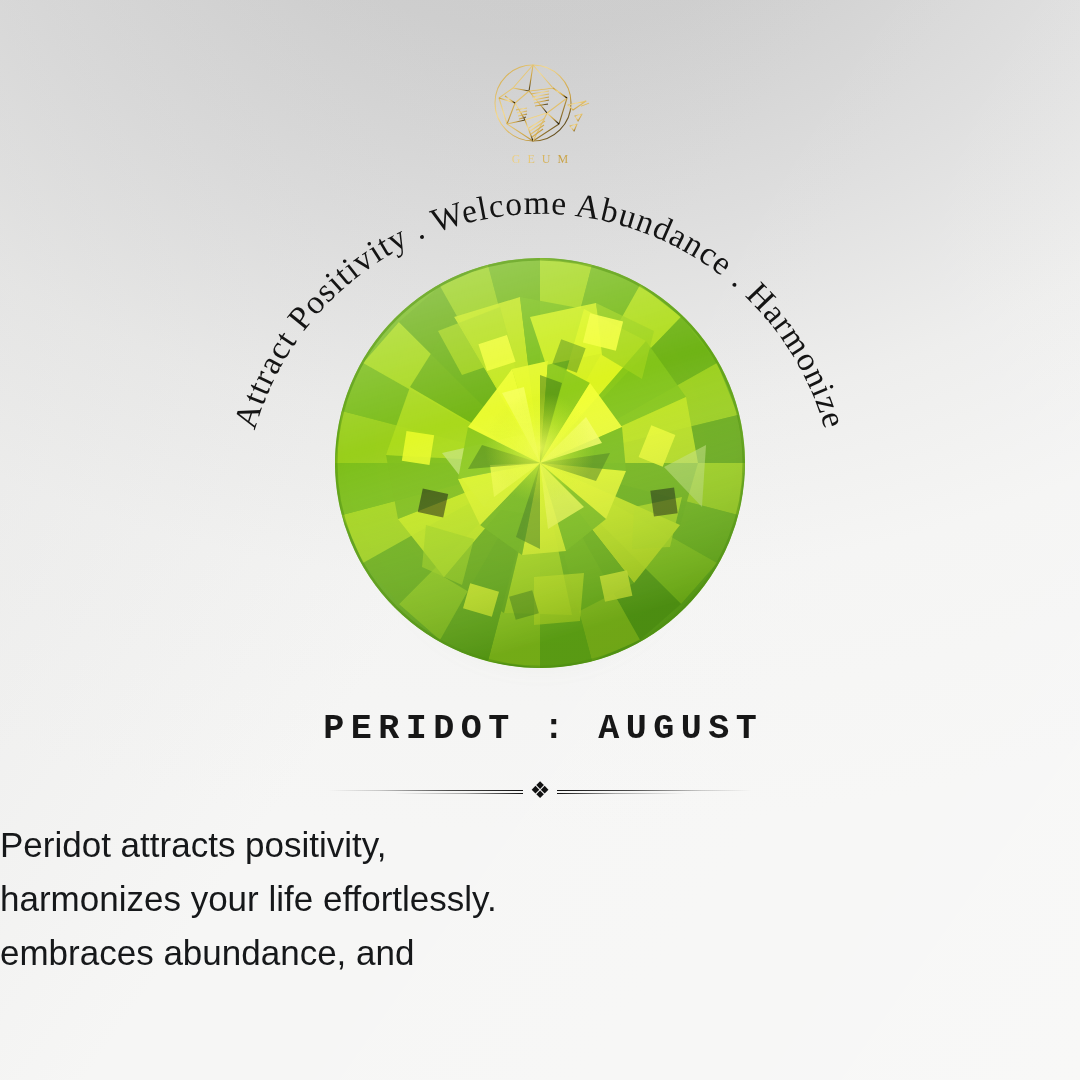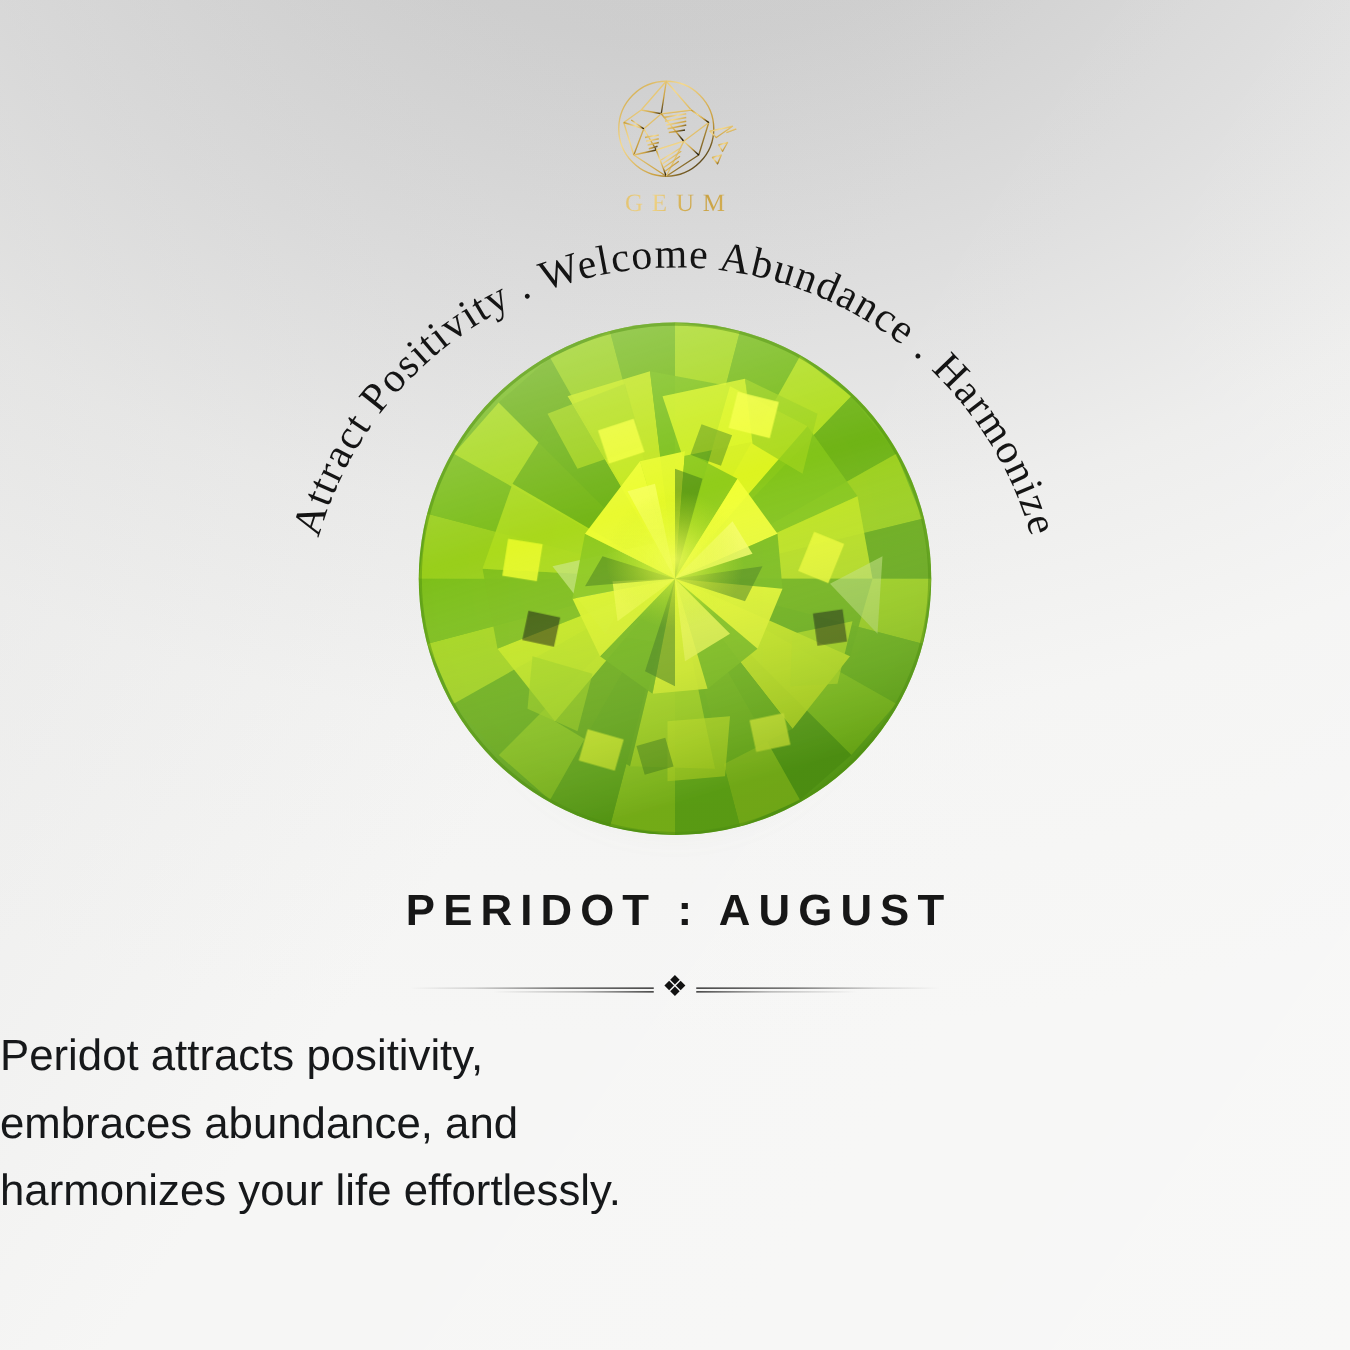--- a/index.html
+++ b/index.html
@@ -20,21 +20,21 @@
   }
 
   
   #logo{
     position:absolute;left:50%;top:58px;transform:translateX(-50%);
     width:160px;text-align:center;z-index:6;
   }
   #logo-mark{display:block;margin:0 auto;}
   #logo-word{
     margin-top:2px;font-family:"Liberation Serif", serif;
-    font-size:20px;letter-spacing:7px;font-weight:400;
+    font-size:12px;letter-spacing:7px;font-weight:400;
     color:#d9b252;text-indent:7px;
     background:linear-gradient(100deg,#caa245 0%,#f0d488 38%,#c79f3f 62%,#e8cb7d 100%);
     -webkit-background-clip:text;background-clip:text;
     -webkit-text-fill-color:transparent;color:transparent;
   }
 
   
   #gem-wrap{
     position:absolute;left:540px;top:463px;
     width:412px;height:412px;margin-left:-206px;margin-top:-206px;z-index:3;
@@ -51,21 +51,21 @@
   #arc{position:absolute;left:50%;top:180px;transform:translateX(-50%);width:640px;height:420px;z-index:5;}
   #arc text{
     font-family:"Liberation Serif", serif;
     font-size:33.5px;font-weight:400;fill:#141414;
     letter-spacing:1.1px;
   }
 
   
   #title{
     position:absolute;left:0;right:0;top:709px;text-align:center;z-index:6;
-    font-family:Liberation Sans, sans-serif;
+    font-family:Liberation Mono, monospace;
     font-size:35px;font-weight:700;letter-spacing:6.5px;
     color:#171717;text-indent:6.5px;
   }
 
   
   #divider{
     position:absolute;left:50%;top:776px;transform:translateX(-50%);
     width:424px;height:30px;display:flex;align-items:center;justify-content:center;z-index:6;
   }
   .rule{position:relative;flex:1;height:7px;}
@@ -288,17 +288,17 @@
   <div id="title">PERIDOT : AUGUST</div>
 
   <div id="divider">
     <span class="rule left"></span>
     <span id="fleuron">❖</span>
     <span class="rule right"></span>
   </div>
 
   <div id="body-copy">
     <div>Peridot attracts positivity,</div>
+    <div>harmonizes your life effortlessly.</div>
     <div>embraces abundance, and</div>
-    <div>harmonizes your life effortlessly.</div>
   </div>
 
 </div>
 
 </body></html>

